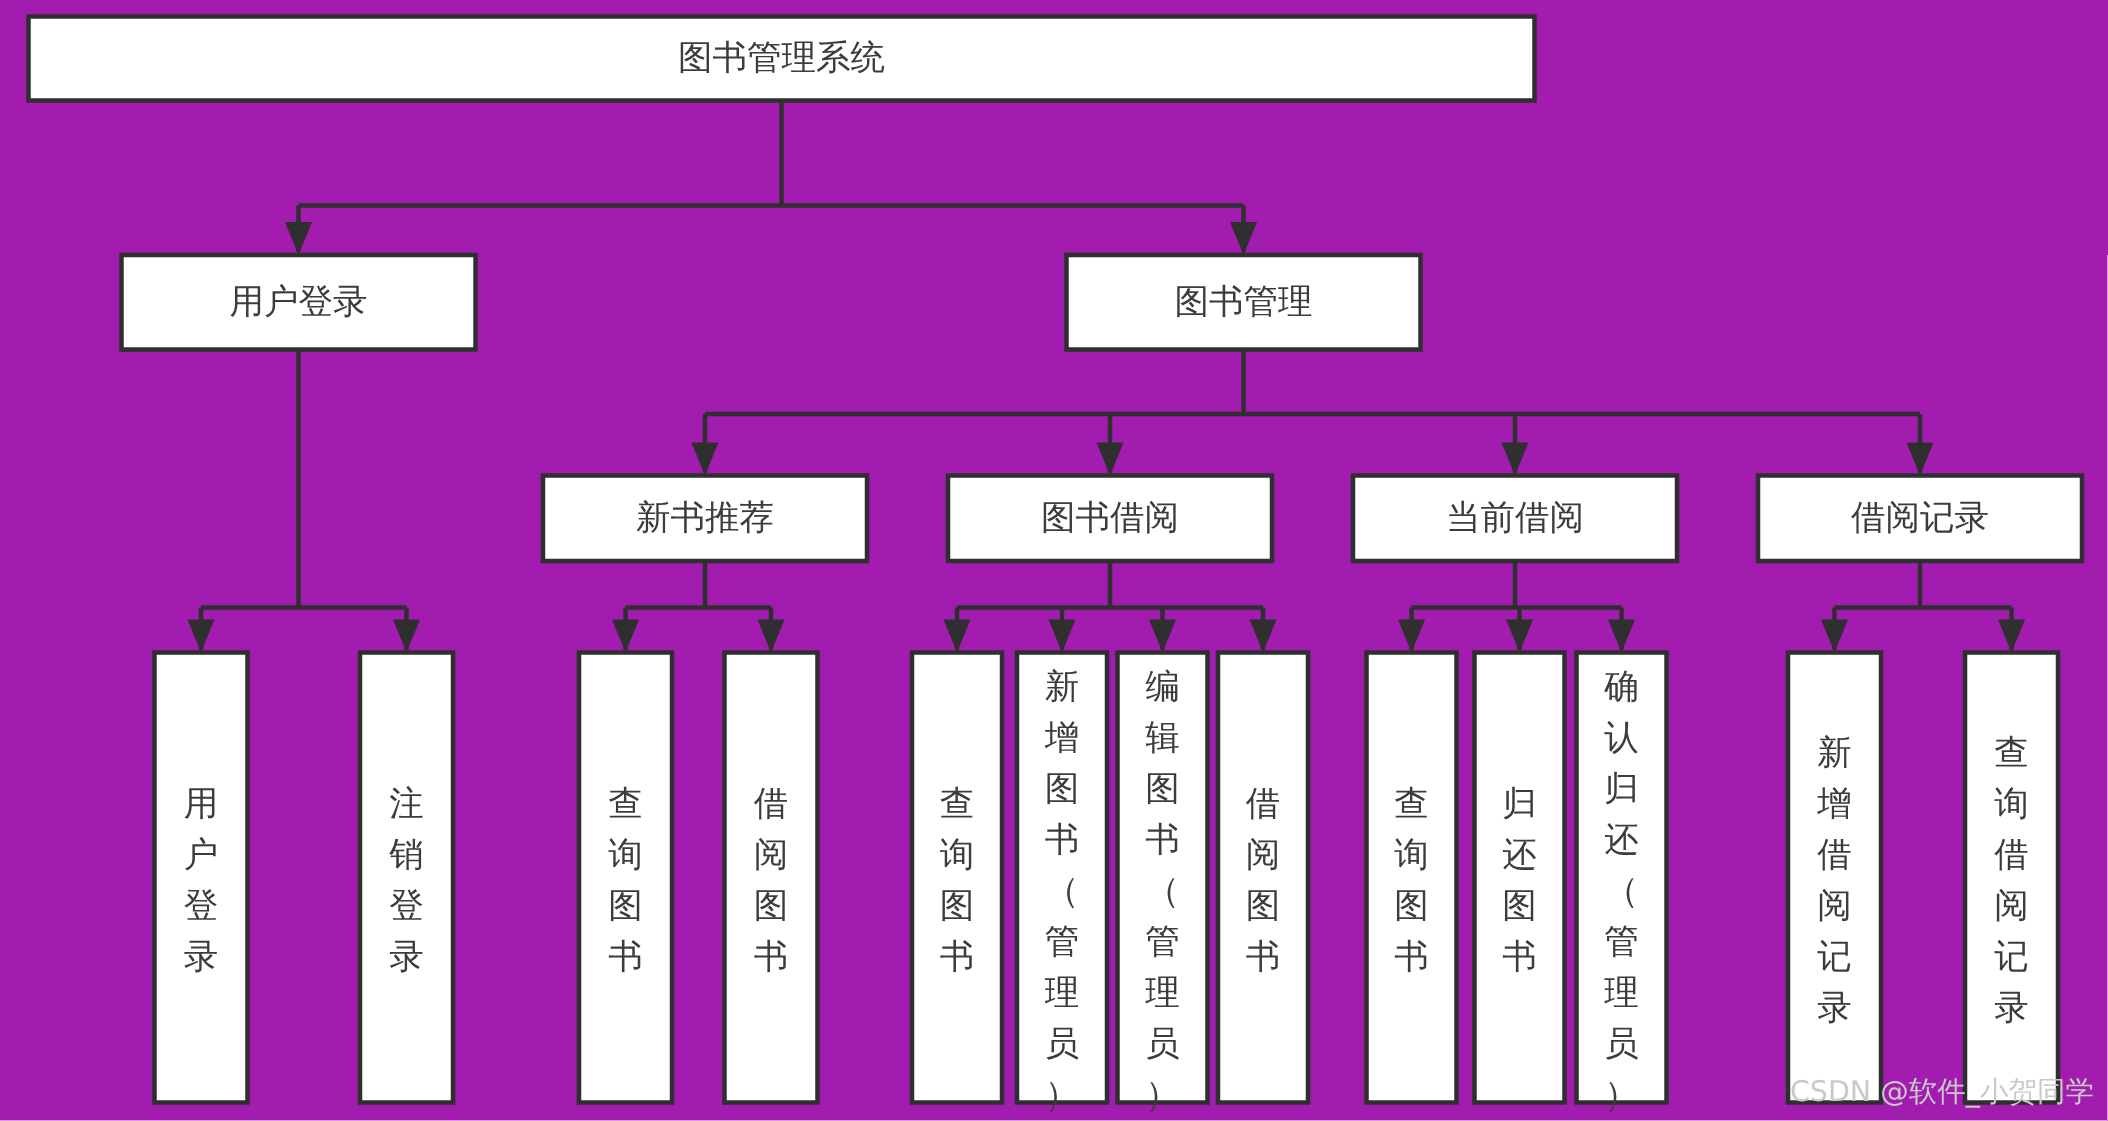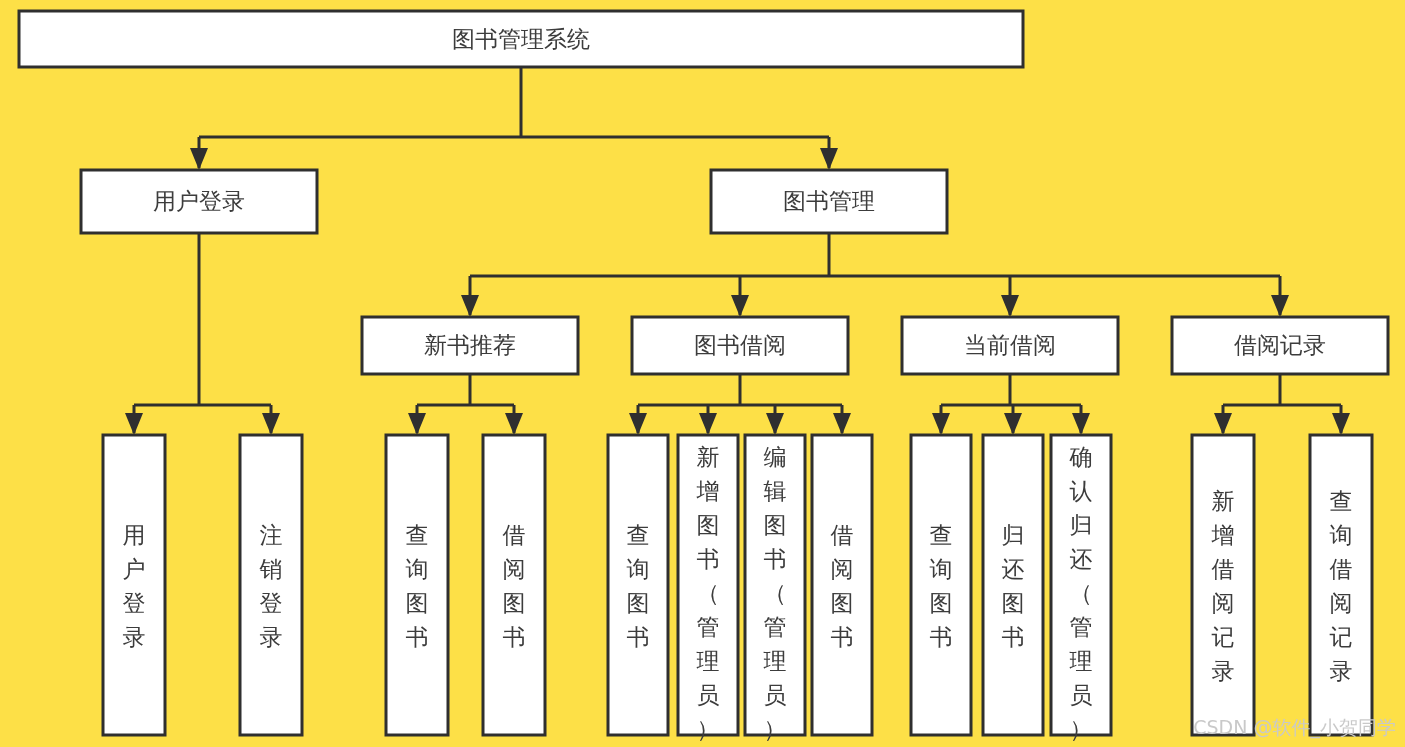--- a/index.html
+++ b/index.html
@@ -10,21 +10,21 @@
   body {
     width: 1405px;
     height: 747px;
     font-family: "DejaVu Sans", "Liberation Sans", sans-serif;
     overflow: hidden;
   }
   #diagram-root {
     position: relative;
     width: 1405px;
     height: 747px;
-    background: #fde047;
+    background: #a21caf;
   }
   svg#flowchart {
     display: block;
     width: 1405px;
     height: 747px;
   }
   .node-box {
     fill: #ffffff;
     stroke: #2f2f2f;
     stroke-width: 3;

